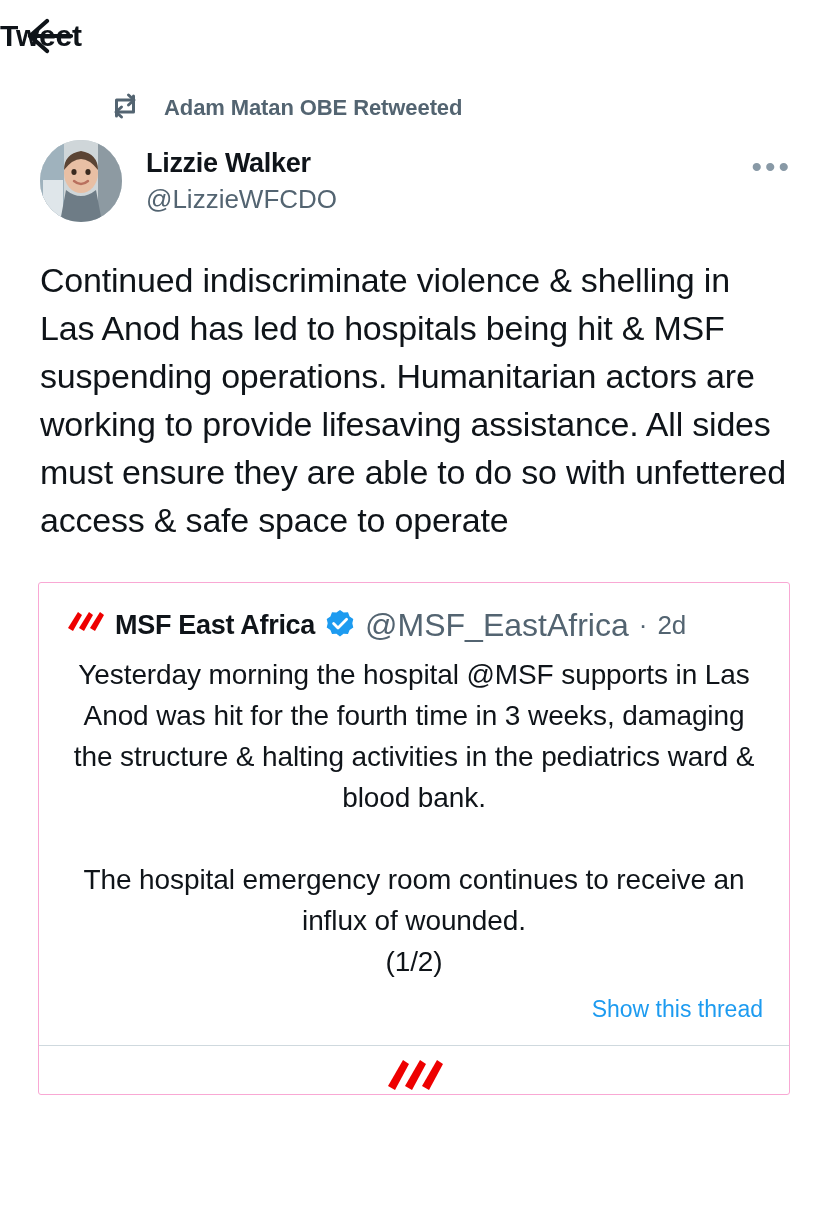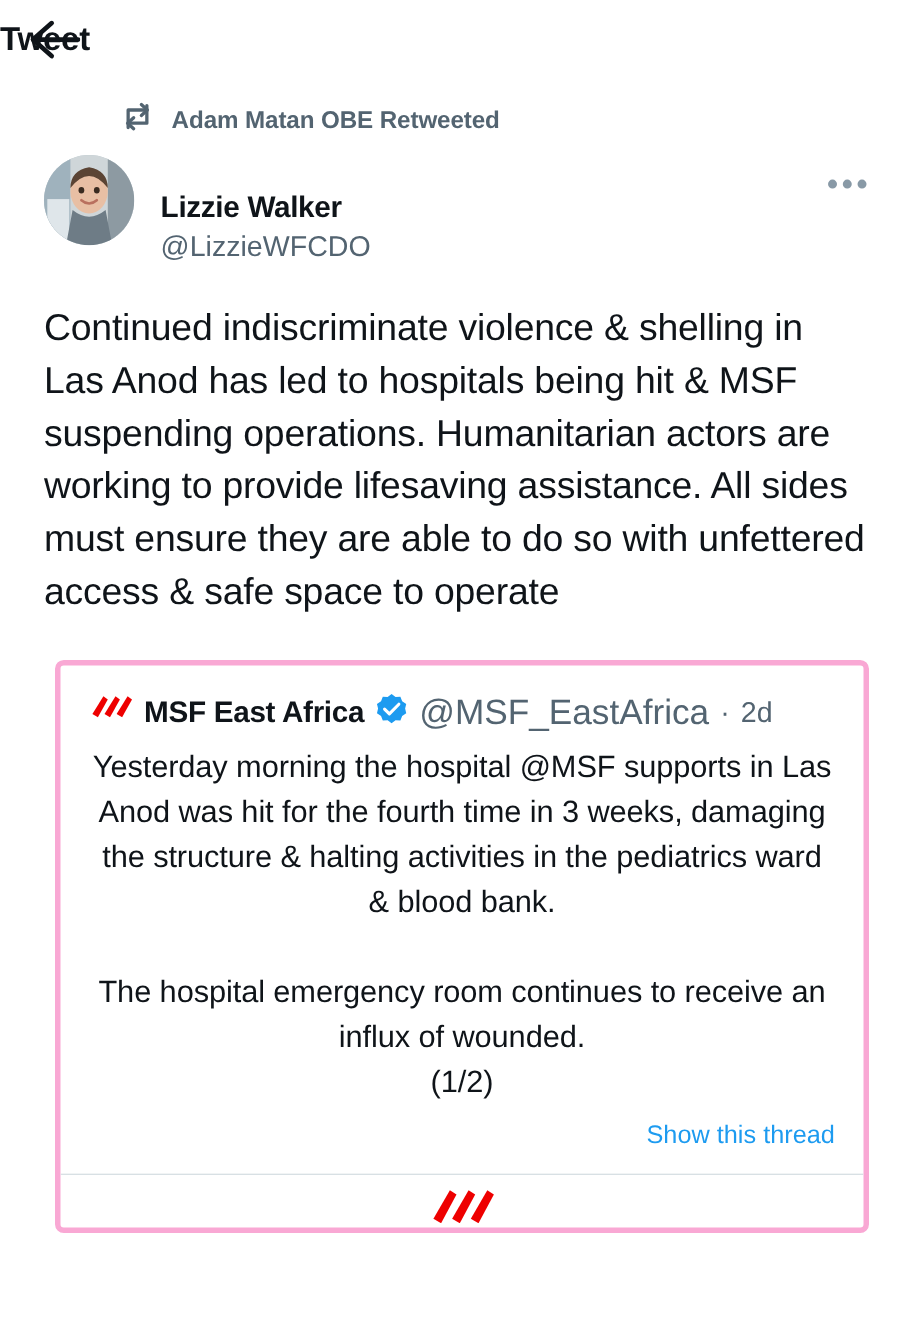--- a/index.html
+++ b/index.html
@@ -40,21 +40,21 @@
     font-size: 30px;
     font-weight: bold;
     letter-spacing: -0.2px;
     pointer-events: none;
   }
 
   
   .retweet-row {
     display: flex;
     align-items: center;
-    gap: 14px;
+    gap: 22px;
     padding: 20px 24px 6px 108px;
   }
   .retweet-icon { display: block; }
   .retweet-label {
     color: #536471;
     font-size: 22px;
     font-weight: bold;
     letter-spacing: -0.1px;
   }
 
@@ -80,21 +80,20 @@
     padding-top: 7px;
     display: flex;
     flex-direction: column;
     gap: 2px;
   }
   .author-name {
     font-size: 27px;
     font-weight: bold;
     letter-spacing: -0.3px;
     line-height: 1.25;
-    margin-top: 24px;
   }
   .author-handle {
     font-size: 26px;
     color: #536471;
     line-height: 1.25;
   }
   .more-btn {
     position: absolute;
     right: 36px;
     top: 22px;
@@ -110,23 +109,23 @@
     padding: 34px 40px 0 40px;
     font-size: 34px;
     line-height: 48px;
     letter-spacing: -0.2px;
     color: #0f1419;
     white-space: pre-wrap;
   }
 
   
   .quote-card {
-    margin: 38px 38px 0 50px;
-    border: 5px solid #f9a8d4;
-    border-radius: 8px;
+    margin: 38px 38px 0 38px;
+    border: 1px solid #f9a8d4;
+    border-radius: 3px;
     overflow: hidden;
   }
   .quote-head {
     display: flex;
     align-items: center;
     flex-wrap: nowrap;
     gap: 10px;
     padding: 24px 26px 0 26px;
   }
   .msf-logo { flex: 0 0 auto; display:block; }

